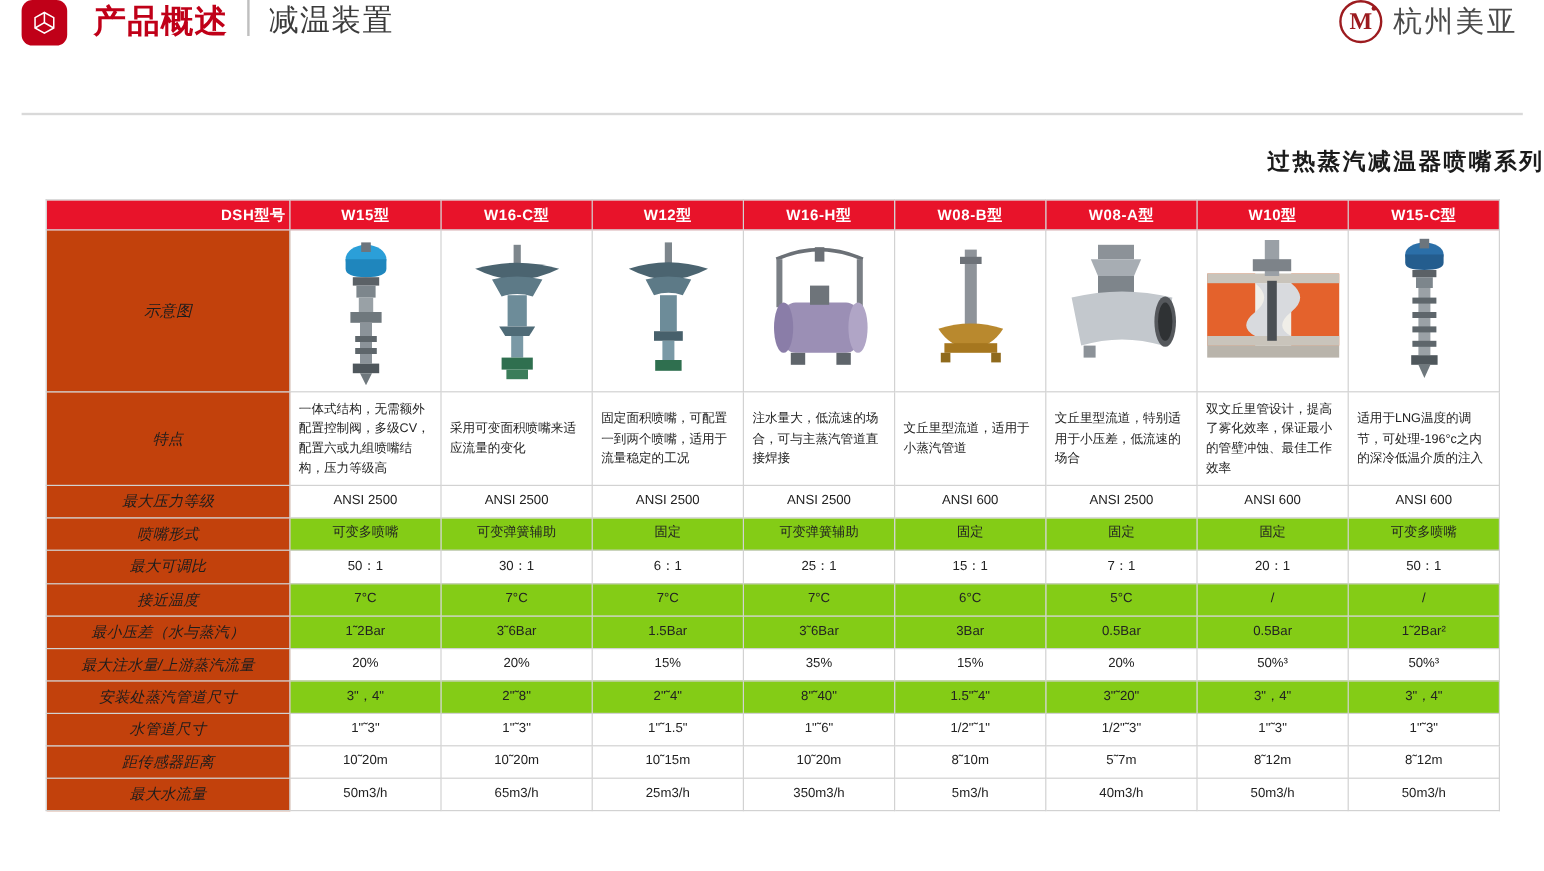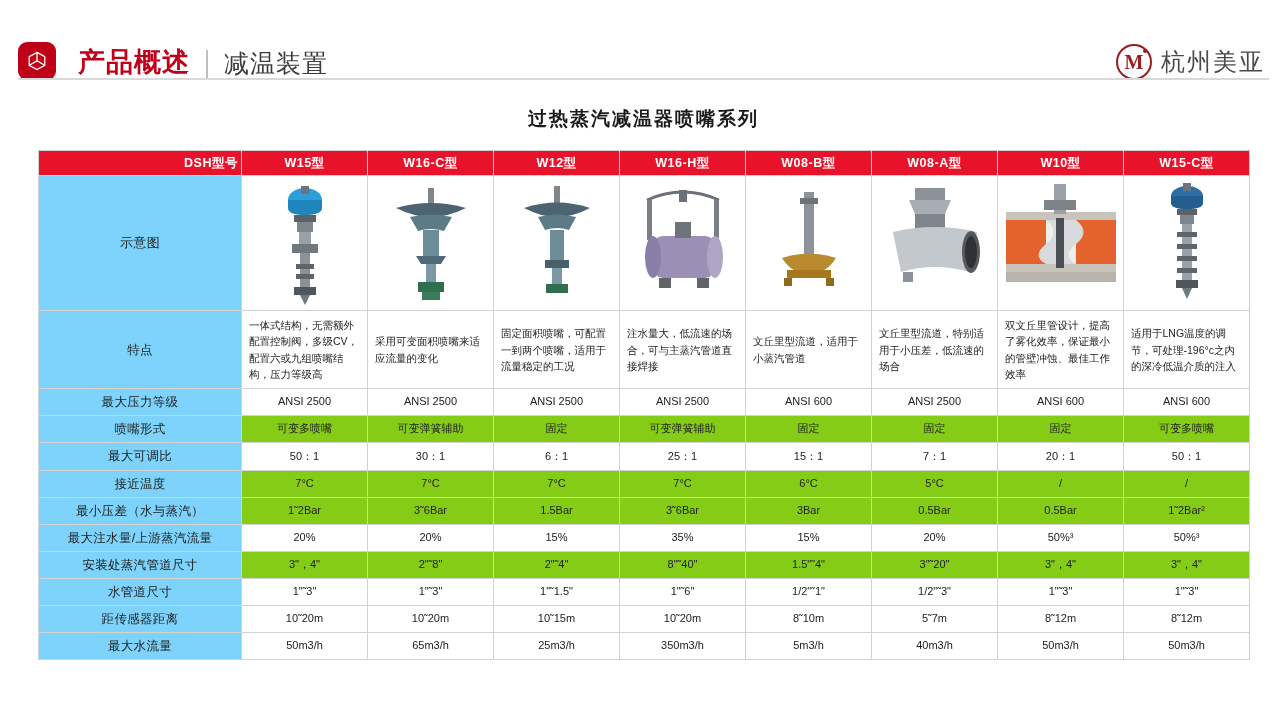--- a/index.html
+++ b/index.html
@@ -8,23 +8,23 @@
     width: 1287px; height: 726px;
     background: #ffffff;
     font-family: "Liberation Sans", "DejaVu Sans", sans-serif;
     color: #231f20;
     overflow: hidden;
   }
 
   
   .header {
     position: relative;
-    height: 80px;
+    height: 96px;
     display: flex;
-    align-items: flex-end;
+    align-items: flex-start;
     padding: 0 22px 0 18px;
   }
   .header-rule {
     position: absolute;
     left: 18px; right: 18px; bottom: 0;
     height: 2px;
     background: #d9d9d9;
   }
   .logo-badge {
     width: 38px; height: 38px;
@@ -82,21 +82,21 @@
   }
   .brand-name {
     font-size: 24px;
     color: #4a4a4a;
     letter-spacing: 2px;
     white-space: nowrap;
   }
 
   
   .chart-title {
-    text-align: center;
+    text-align: right;
     font-size: 19px;
     font-weight: bold;
     color: #1b1b1b;
     letter-spacing: 2px;
     margin-top: 26px;
     margin-bottom: 18px;
   }
 
   
   .table-wrap {
@@ -123,25 +123,26 @@
     letter-spacing: 0.5px;
     height: 22px;
     border-color: #e8132a;
     padding: 4px 2px;
   }
   thead th.first-col { text-align: right; }
   col.label-col { width: 203px; }
   col.data-col { width: 126px; }
 
   tbody td.rowlabel {
-    background: #7dd3fc;
+    background: #c2410c;
     font-size: 12.5px;
     letter-spacing: 0.3px;
     color: #1d1d1d;
     padding: 4px 6px;
+    font-style: italic;
   }
   tbody td.cell {
     background: #ffffff;
     font-size: 11px;
     color: #222;
   }
   tbody tr.alt td.cell { background: #84cc16; }
   tbody td.feature {
     font-size: 10.5px;
     line-height: 1.55;

